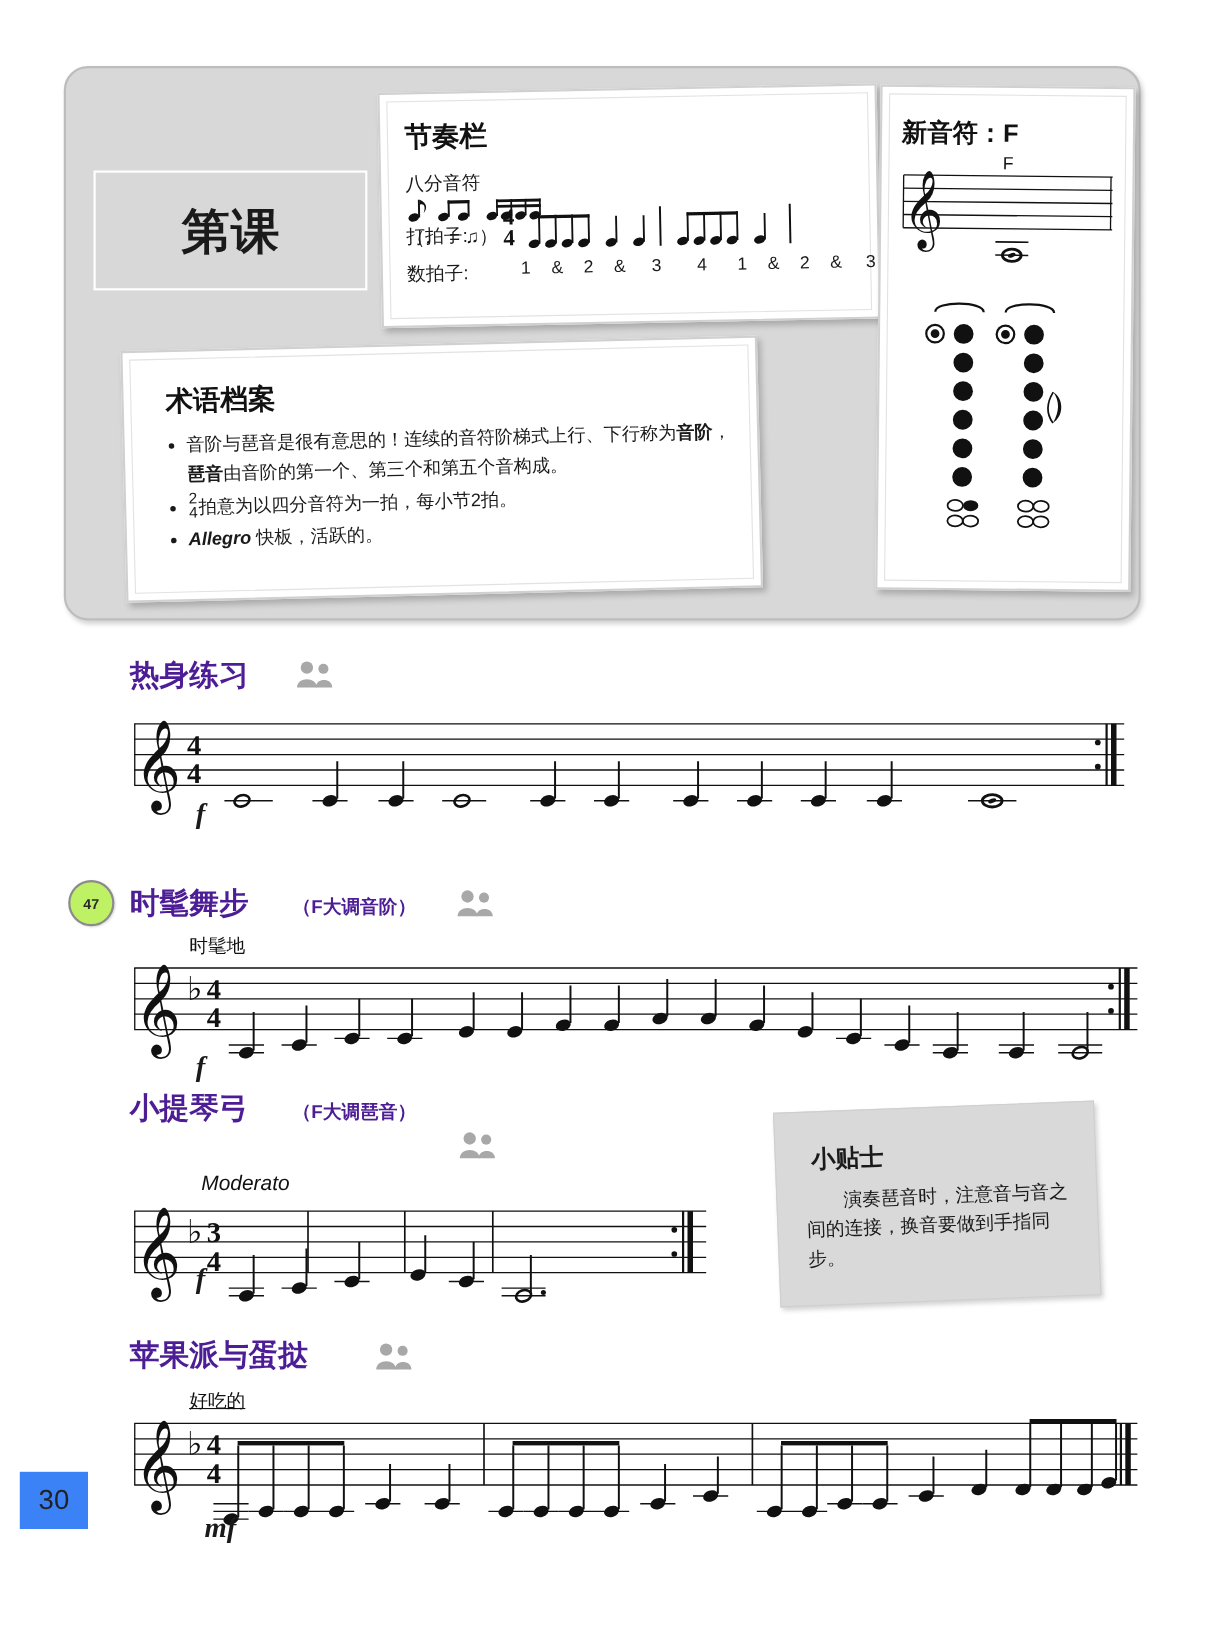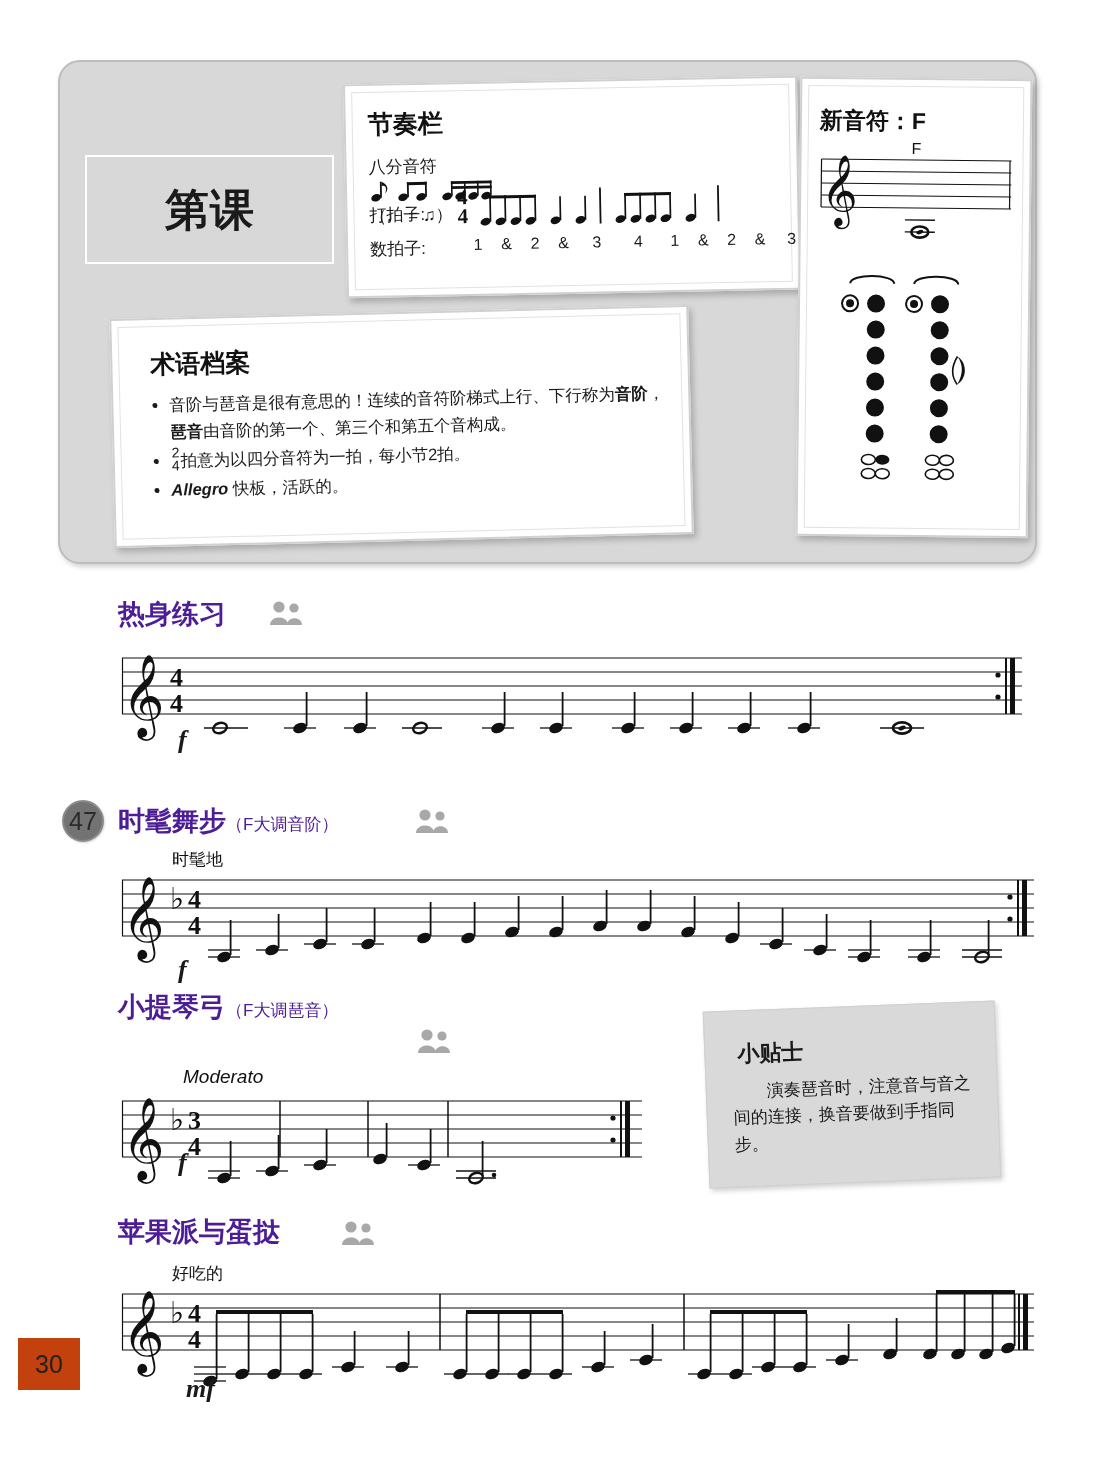--- a/index.html
+++ b/index.html
@@ -155,36 +155,38 @@
   
   .sec-title {
     position: absolute;
     font-size: 27px;
     font-weight: bold;
     color: #4c1d95;
     white-space: nowrap;
   }
   .sec-sub {
     font-size: 17px;
-    font-weight: normal;
+    font-weight: bold;
+    margin-left: 40px;
   }
   .duo-icon {
     position: absolute;
     width: 36px; height: 26px;
   }
   .num-circle {
     position: absolute;
     width: 38px; height: 38px;
     border-radius: 50%;
     border: 2px solid #8b8b8b;
-    background: #737373;
+    background: #bef264;
     color: #2a2a2a;
-    font-size: 25px;
+    font-size: 13px;
     display: flex; align-items: center; justify-content: center;
     box-shadow: 1px 1px 2px rgba(0,0,0,0.15);
+    font-weight: bold;
   }
   .tempo-mark {
     position: absolute;
     font-size: 17px;
     color: #111;
   }
   .tempo-mark.ital { font-style: italic; font-size: 19px; margin-left: 11px; }
   .dyn {
     position: absolute;
     font-style: italic;
@@ -216,21 +218,21 @@
     text-indent: 2em;
   }
 
   
   #page-num {
     position: absolute;
     left: 18px;
     top: 1338px;
     width: 62px;
     height: 52px;
-    background: #c2410c;
+    background: #3b82f6;
     display: flex;
     align-items: center;
     justify-content: center;
     font-size: 25px;
     color: #222;
   }
 
   
   .staff-wrap { position: absolute; }
   svg { display: block; }
@@ -636,21 +638,21 @@
   <div class="tip-body">演奏琶音时，注意音与音之间的连接，换音要做到手指同步。</div>
 </div>
 
 <div class="sec-title" style="left:118px; top:1214px;">苹果派与蛋挞</div>
 <svg class="duo-icon" style="left:340px; top:1220px;" viewBox="0 0 36 26">
   <circle cx="11" cy="7" r="5.6" fill="#a8a8a8"></circle>
   <path d="M2 25 C2 15, 20 15, 20 25 Z" fill="#a8a8a8"></path>
   <circle cx="26" cy="8" r="4.6" fill="#a8a8a8"></circle>
   <path d="M19 25 C19 16, 34 16, 34 25 Z" fill="#a8a8a8"></path>
 </svg>
-<div class="tempo-mark" style="left:172px; top:1262px;">好吃的</div>
+<div class="tempo-mark" style="left:172px; top:1262px;text-decoration:underline;">好吃的</div>
 
 <div class="staff-wrap" style="left:112px; top:1276px;">
   <svg width="930" height="130" viewBox="0 0 930 130">
     <g stroke="#111" stroke-width="1.2">
       <line x1="10" y1="18" x2="922" y2="18"></line>
       <line x1="10" y1="32" x2="922" y2="32"></line>
       <line x1="10" y1="46" x2="922" y2="46"></line>
       <line x1="10" y1="60" x2="922" y2="60"></line>
       <line x1="10" y1="74" x2="922" y2="74"></line>
       <line x1="10.5" y1="18" x2="10.5" y2="74"></line>

